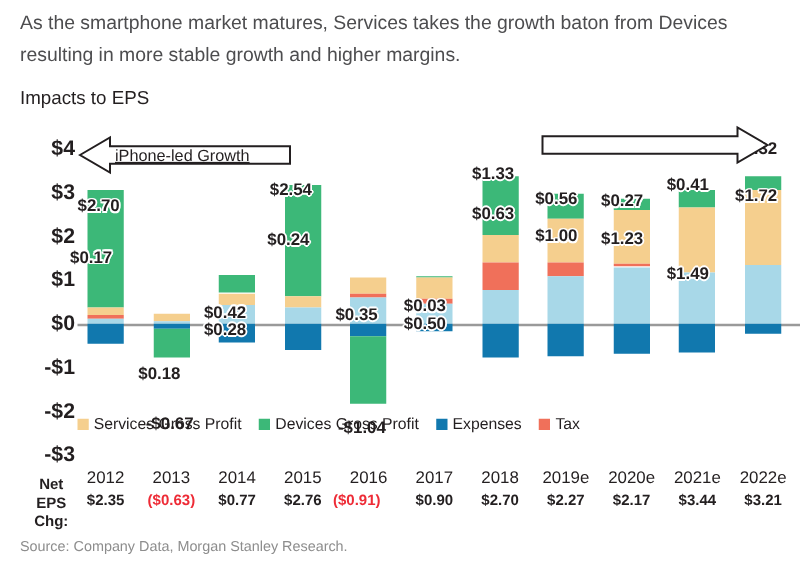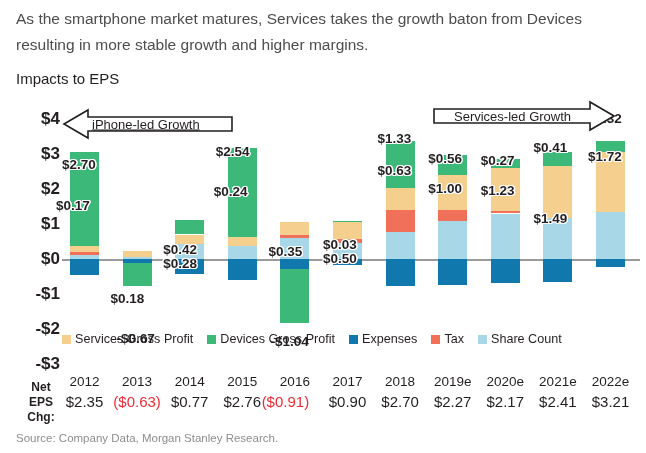--- a/index.html
+++ b/index.html
@@ -77,21 +77,21 @@
   }
   .rowlabel{
     position:absolute;left:20px;width:42px;text-align:center;
     font-size:12px;font-weight:700;color:#231f20;line-height:15px;
   }
   .cell{
     position:absolute;text-align:center;
     font-size:13.5px;white-space:nowrap;
   }
   .cell.year{font-weight:400;color:#231f20;font-size:13.5px;}
-  .cell.eps{font-weight:400;color:#231f20;font-size:15px;}
+  .cell.eps{font-weight:700;color:#231f20;font-size:12px;}
   .cell.eps.neg{color:#ee2b36;}
 
   #source{
     position:absolute;left:16px;top:432px;
     font-size:11.5px;color:#8d8d8d;
   }
 </style>
 </head>
 <body>
 
@@ -213,44 +213,39 @@
     <svg width="172" height="36" viewBox="0 0 172 36">
       <path d="M 2 18 L 26 4 L 26 11 L 170 11 L 170 25 L 26 25 L 26 32 Z" fill="#ffffff" stroke="#231f20" stroke-width="1.6" stroke-linejoin="miter"></path>
     </svg>
     <span class="arrowtext" style="left:30px;text-decoration:underline;">iPhone-led Growth</span>
   </div>
 
   <div class="arrowbox" style="left:432px;top:2px;">
     <svg width="184" height="36" viewBox="0 0 184 36">
       <path d="M 182 18 L 158 4 L 158 11 L 2 11 L 2 25 L 158 25 L 158 32 Z" fill="#ffffff" stroke="#231f20" stroke-width="1.6" stroke-linejoin="miter"></path>
     </svg>
-    <span class="arrowtext" style="left:22px;">Services-led Growth</span>
   </div>
 </div>
 
 <div id="legend">
     <div class="lg">
       <span class="swatch" style="background: rgb(245, 207, 142);"></span>
       <span>Services Gross Profit</span>
     </div>
     <div class="lg">
       <span class="swatch" style="background: rgb(60, 184, 120);"></span>
       <span>Devices Gross Profit</span>
     </div>
     <div class="lg">
       <span class="swatch" style="background: rgb(17, 120, 174);"></span>
       <span>Expenses</span>
     </div>
     <div class="lg">
       <span class="swatch" style="background: rgb(240, 112, 90);"></span>
       <span>Tax</span>
-    </div>
-    <div class="lg">
-      <span class="swatch" style="background: rgb(168, 216, 232);"></span>
-      <span>Share Count</span>
     </div>
   </div>
 
 <div id="table">
   <div class="rowlabel" style="top:20px;">
     <div>Net</div>
     <div>EPS</div>
     <div>Chg:</div>
   </div>
   <div id="tablecells">
@@ -266,19 +261,19 @@
       <div class="cell eps neg" style="left: 254.9px; top: 33px; width: 61px;">($0.91)</div>
       <div class="cell year" style="left: 307.5px; top: 14px; width: 80px;">2017</div>
       <div class="cell eps" style="left: 307.5px; top: 33px; width: 80px;">$0.90</div>
       <div class="cell year" style="left: 360.1px; top: 14px; width: 80px; text-align: center;">2018</div>
       <div class="cell eps" style="left: 360.1px; top: 33px; width: 80px;">$2.70</div>
       <div class="cell year" style="left: 412.7px; top: 14px; width: 80px;">2019e</div>
       <div class="cell eps" style="left: 412.7px; top: 33px; width: 80px;">$2.27</div>
       <div class="cell year" style="left: 465.3px; top: 14px; width: 80px;">2020e</div>
       <div class="cell eps" style="left: 465.3px; top: 33px; width: 80px;">$2.17</div>
       <div class="cell year" style="left: 517.9px; top: 14px; width: 80px;">2021e</div>
-      <div class="cell eps" style="left: 517.9px; top: 33px; width: 80px;">$2.41</div>
+      <div class="cell eps" style="left: 517.9px; top: 33px; width: 80px;">$3.44</div>
       <div class="cell year" style="left: 570.5px; top: 14px; width: 80px;">2022e</div>
       <div class="cell eps" style="left: 570.5px; top: 33px; width: 80px;">$3.21</div>
     </div>
 </div>
 
 <div id="source">Source: Company Data, Morgan Stanley Research.</div>
 
 </body></html>

